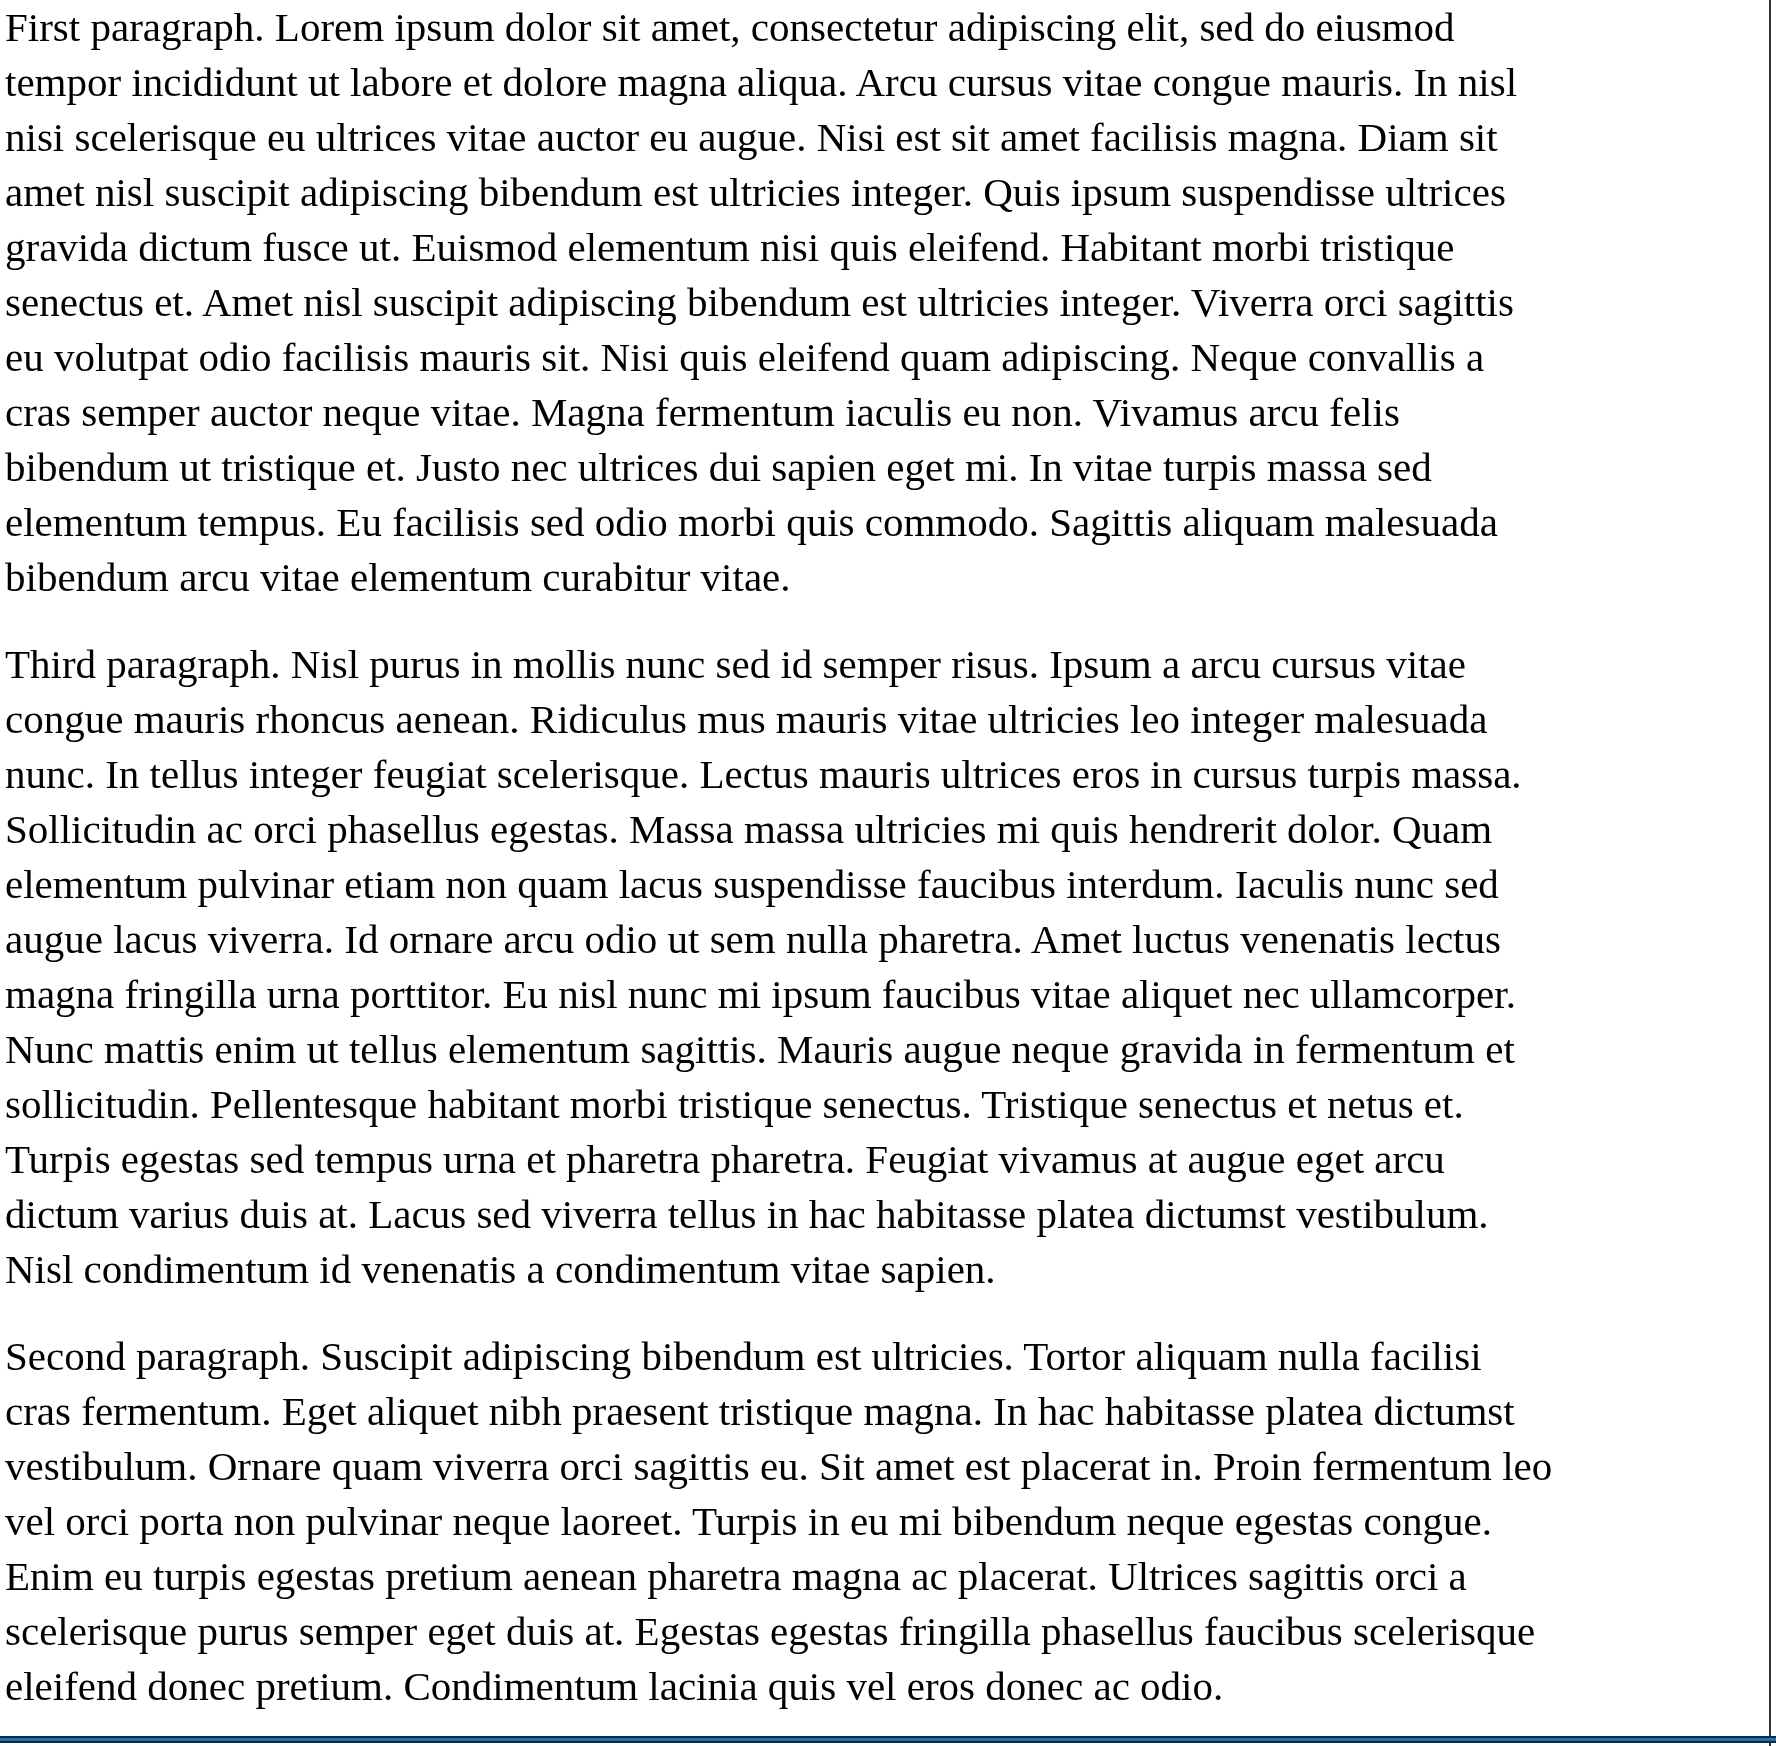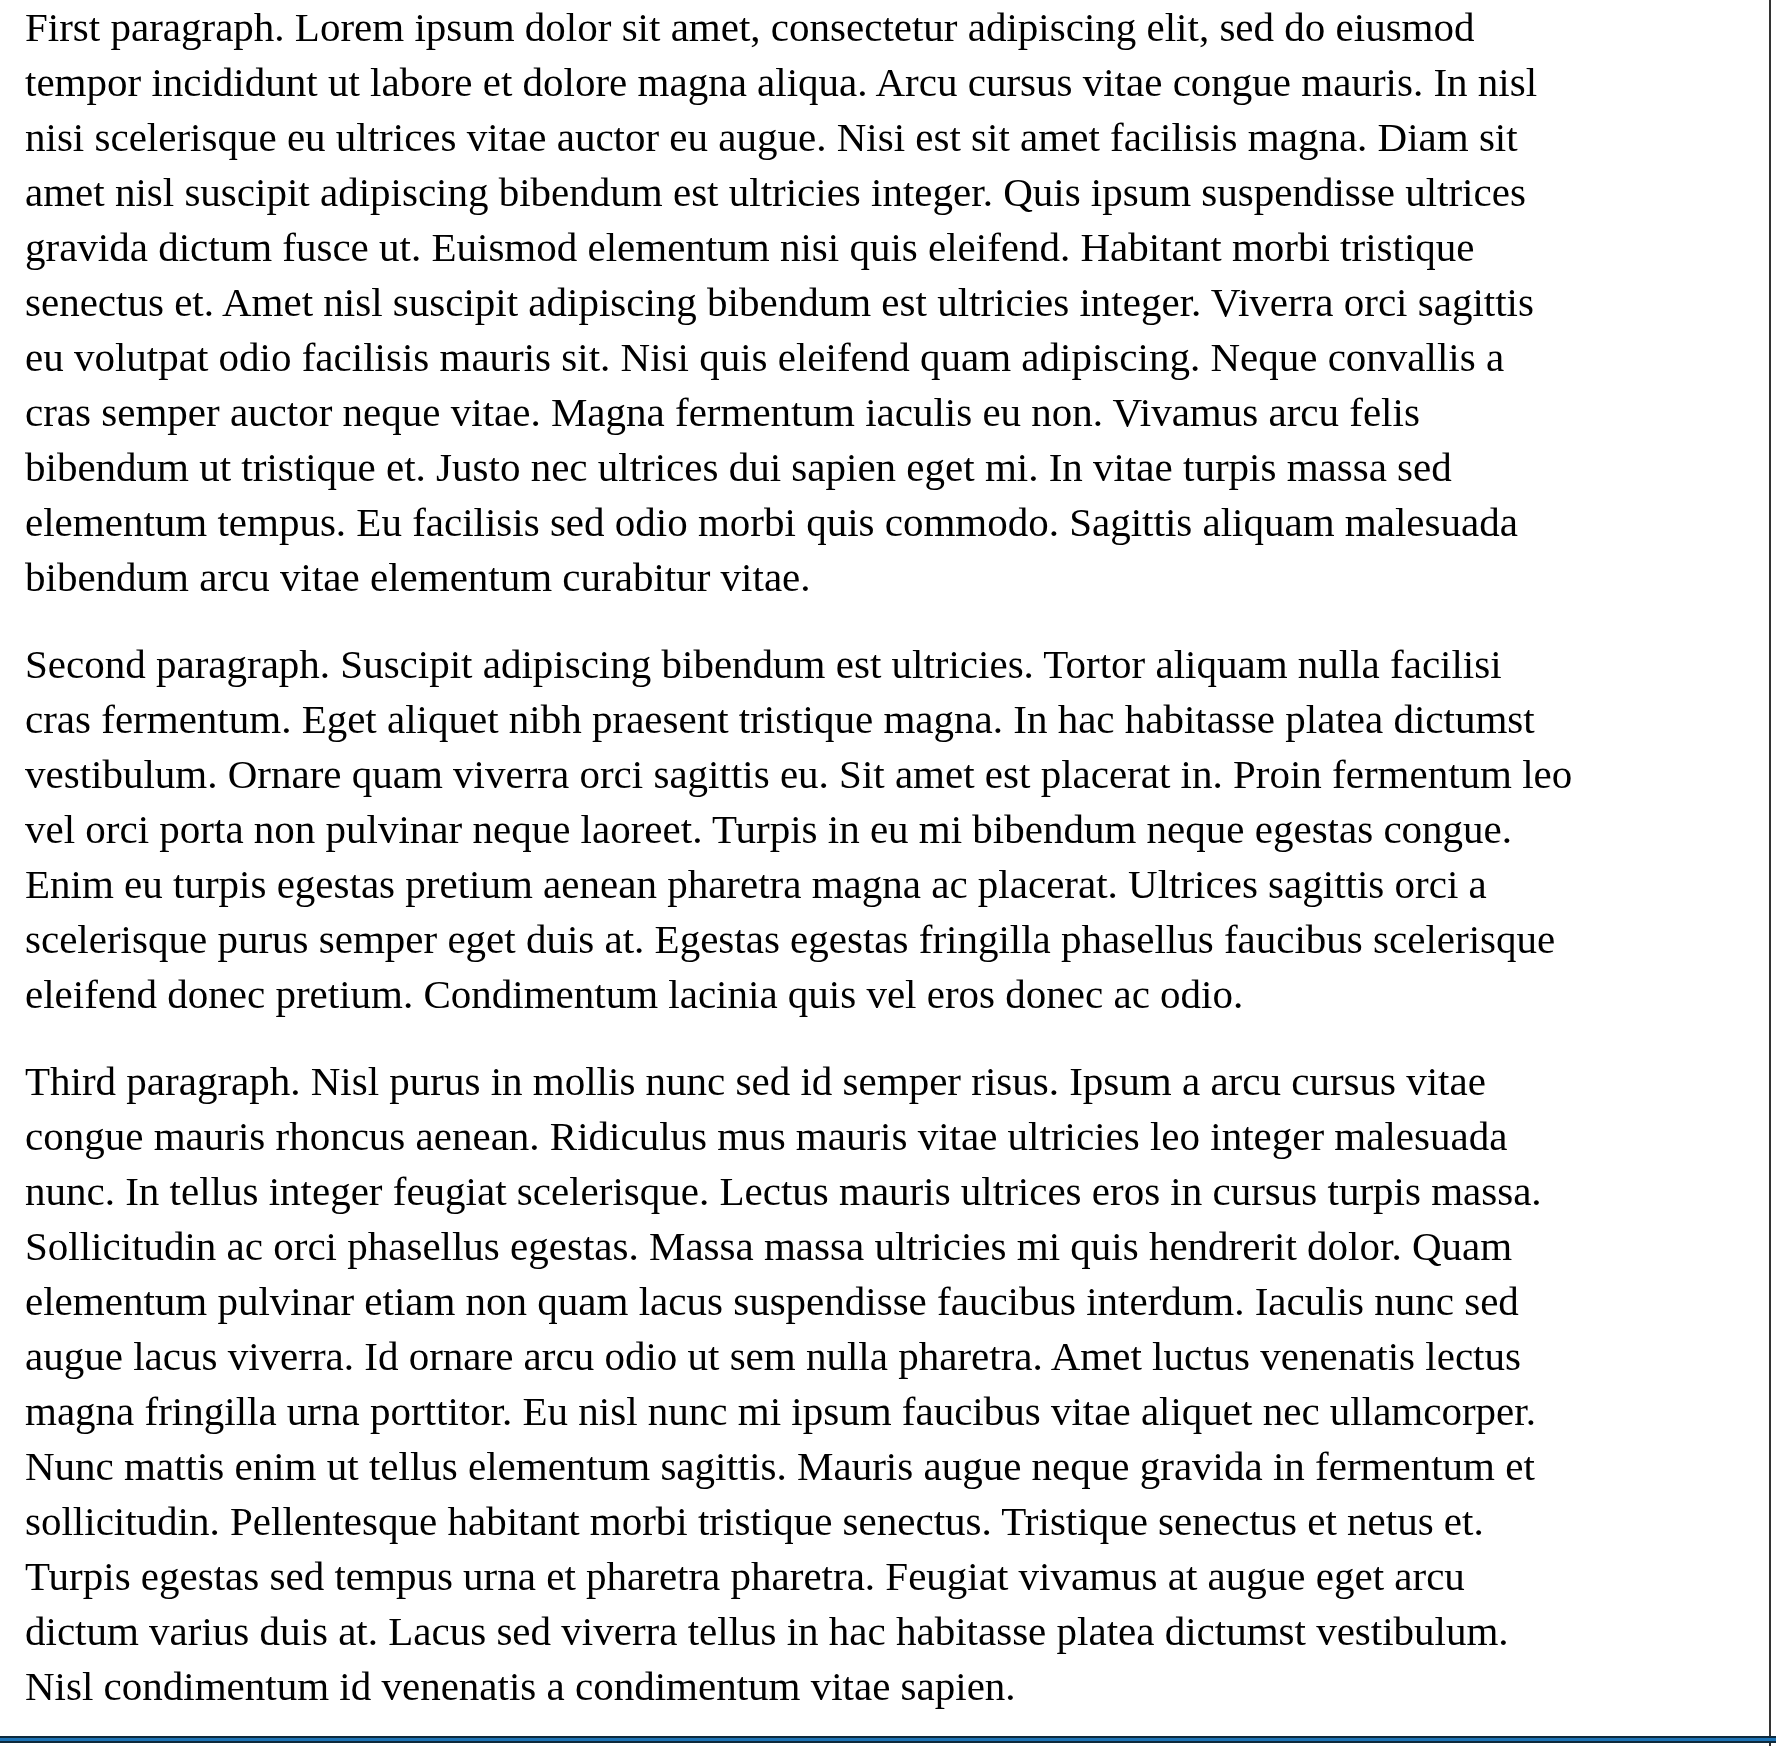--- a/index.html
+++ b/index.html
@@ -10,21 +10,21 @@
     position: relative;
     width: 1776px;
     height: 1746px;
     background: var(--page-bg, #ffffff);
     overflow: hidden;
     font-family: "Liberation Serif", "DejaVu Serif", serif;
   }
   .text-area {
     position: absolute;
     top: 0;
-    left: 25px;
+    left: 5px;
     width: 1750px;
     color: var(--text, #000000);
     font-size: 41px;
     line-height: 55px;
     font-weight: 400;
   }
   .paragraph {
     margin: 0 0 32px 0;
     white-space: pre-line; 
   }
@@ -56,36 +56,36 @@
 tempor incididunt ut labore et dolore magna aliqua. Arcu cursus vitae congue mauris. In nisl
 nisi scelerisque eu ultrices vitae auctor eu augue. Nisi est sit amet facilisis magna. Diam sit
 amet nisl suscipit adipiscing bibendum est ultricies integer. Quis ipsum suspendisse ultrices
 gravida dictum fusce ut. Euismod elementum nisi quis eleifend. Habitant morbi tristique
 senectus et. Amet nisl suscipit adipiscing bibendum est ultricies integer. Viverra orci sagittis
 eu volutpat odio facilisis mauris sit. Nisi quis eleifend quam adipiscing. Neque convallis a
 cras semper auctor neque vitae. Magna fermentum iaculis eu non. Vivamus arcu felis
 bibendum ut tristique et. Justo nec ultrices dui sapien eget mi. In vitae turpis massa sed
 elementum tempus. Eu facilisis sed odio morbi quis commodo. Sagittis aliquam malesuada
 bibendum arcu vitae elementum curabitur vitae.</p>
-    <p class="paragraph">Second paragraph. Suscipit adipiscing bibendum est ultricies. Tortor aliquam nulla facilisi
-cras fermentum. Eget aliquet nibh praesent tristique magna. In hac habitasse platea dictumst
-vestibulum. Ornare quam viverra orci sagittis eu. Sit amet est placerat in. Proin fermentum leo
-vel orci porta non pulvinar neque laoreet. Turpis in eu mi bibendum neque egestas congue.
-Enim eu turpis egestas pretium aenean pharetra magna ac placerat. Ultrices sagittis orci a
-scelerisque purus semper eget duis at. Egestas egestas fringilla phasellus faucibus scelerisque
-eleifend donec pretium. Condimentum lacinia quis vel eros donec ac odio.</p>
     <p class="paragraph">Third paragraph. Nisl purus in mollis nunc sed id semper risus. Ipsum a arcu cursus vitae
 congue mauris rhoncus aenean. Ridiculus mus mauris vitae ultricies leo integer malesuada
 nunc. In tellus integer feugiat scelerisque. Lectus mauris ultrices eros in cursus turpis massa.
 Sollicitudin ac orci phasellus egestas. Massa massa ultricies mi quis hendrerit dolor. Quam
 elementum pulvinar etiam non quam lacus suspendisse faucibus interdum. Iaculis nunc sed
 augue lacus viverra. Id ornare arcu odio ut sem nulla pharetra. Amet luctus venenatis lectus
 magna fringilla urna porttitor. Eu nisl nunc mi ipsum faucibus vitae aliquet nec ullamcorper.
 Nunc mattis enim ut tellus elementum sagittis. Mauris augue neque gravida in fermentum et
 sollicitudin. Pellentesque habitant morbi tristique senectus. Tristique senectus et netus et.
 Turpis egestas sed tempus urna et pharetra pharetra. Feugiat vivamus at augue eget arcu
 dictum varius duis at. Lacus sed viverra tellus in hac habitasse platea dictumst vestibulum.
 Nisl condimentum id venenatis a condimentum vitae sapien.</p>
+    <p class="paragraph">Second paragraph. Suscipit adipiscing bibendum est ultricies. Tortor aliquam nulla facilisi
+cras fermentum. Eget aliquet nibh praesent tristique magna. In hac habitasse platea dictumst
+vestibulum. Ornare quam viverra orci sagittis eu. Sit amet est placerat in. Proin fermentum leo
+vel orci porta non pulvinar neque laoreet. Turpis in eu mi bibendum neque egestas congue.
+Enim eu turpis egestas pretium aenean pharetra magna ac placerat. Ultrices sagittis orci a
+scelerisque purus semper eget duis at. Egestas egestas fringilla phasellus faucibus scelerisque
+eleifend donec pretium. Condimentum lacinia quis vel eros donec ac odio.</p>
   </div>
 
   <div class="right-border"></div>
   <div class="bottom-rule"></div>
 </div>
 
 </body></html>

